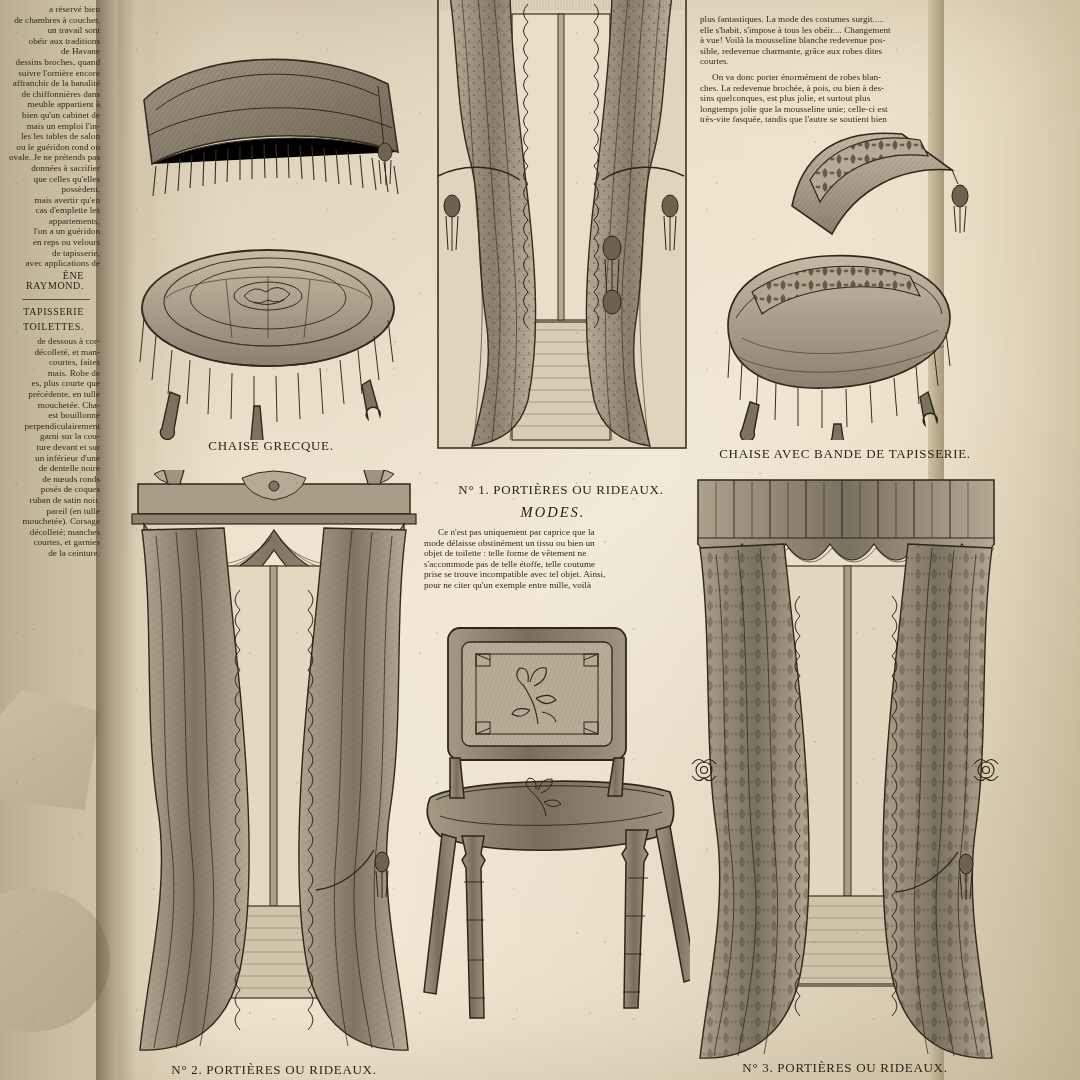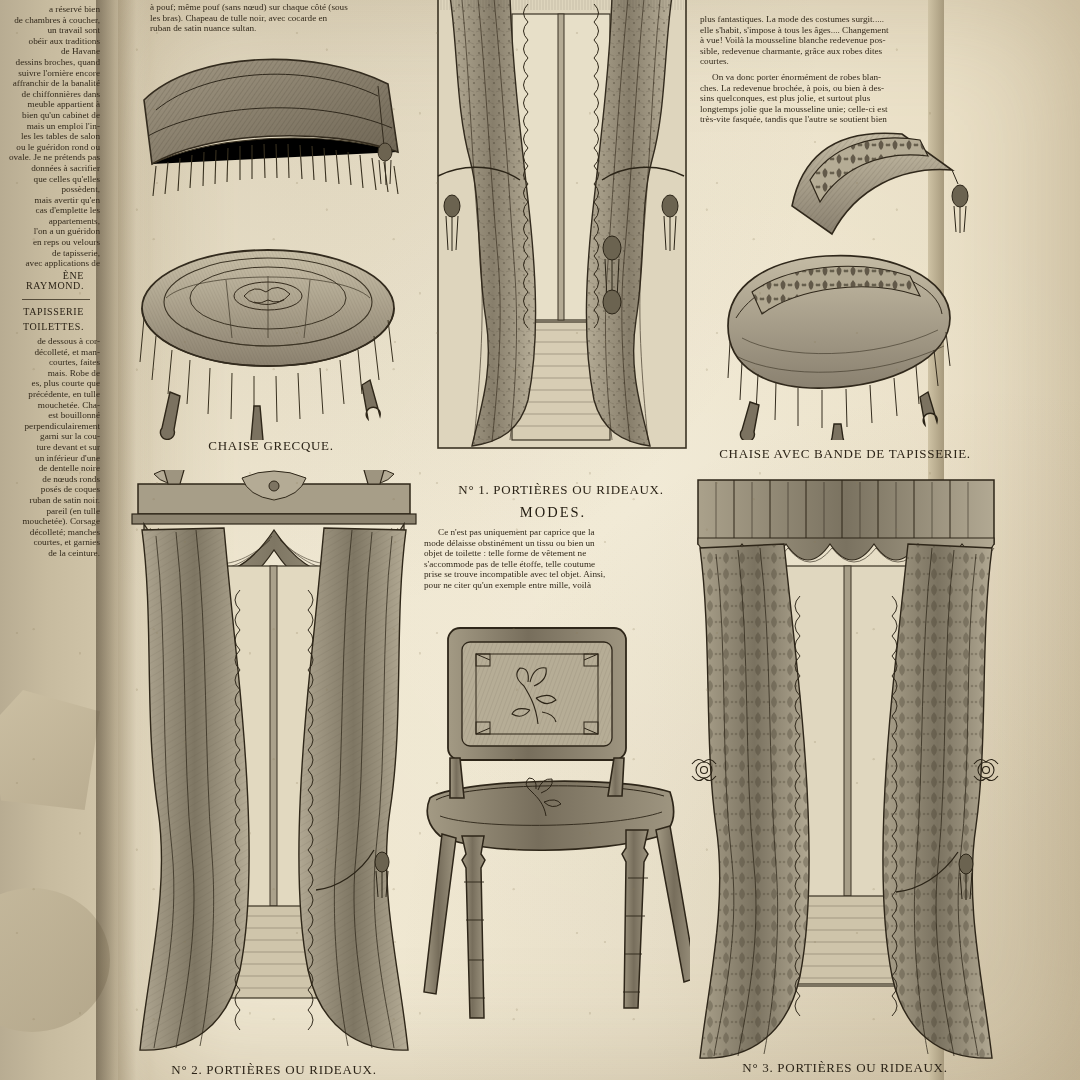--- a/index.html
+++ b/index.html
@@ -69,21 +69,21 @@
     font-size:10px;letter-spacing:.6px;text-align:right;
     font-variant:small-caps;margin:2px 16px 4px 0;color:#2b2317;
   }
 
   .colB{left:150px;top:0px;width:198px;}
   .colC{left:700px;top:0px;width:268px;}
   .colM{left:424px;top:498px;width:258px;}
 
   .sectitle{
     text-align:center;font-size:14.5px;letter-spacing:2px;
-    margin:6px 0 6px 0;color:#241d12;font-family:"Liberation Serif",serif;
+    margin:6px 0 6px 0;color:#241d12;font-family:"Liberation Serif",serif;font-style:italic;
   }
 
   .caption{
     position:absolute;text-align:center;font-size:13px;letter-spacing:.7px;
     color:#2c2418;font-family:"Liberation Serif",serif;white-space:nowrap;
     text-transform:uppercase;
   }
 
   
   .eng{position:absolute;}
@@ -163,32 +163,25 @@
       <div>posés de coques</div>
       <div>ruban de satin noir.</div>
       <div>pareil (en tulle</div>
       <div>mouchetée). Corsage</div>
       <div>décolleté; manches</div>
       <div>courtes, et garnies</div>
       <div>de la ceinture.</div>
     </div>
   </div>
 
-  <div class="col colB">
-    <div class="txt" style="padding-top:2px;">
-      <div>à pouf; même pouf (sans nœud) sur chaque côté (sous</div>
-      <div>les bras). Chapeau de tulle noir, avec cocarde en</div>
-      <div>ruban de satin nuance sultan.</div>
-    </div>
-  </div>
 
   <div class="col colC">
     <div class="txt" style="padding-top:14px;">
       <div>plus fantastiques. La mode des costumes surgit.....</div>
-      <div>elle s'habit, s'impose à tous les âges.... Changement</div>
+      <div>elle s'habit, s'impose à tous les obéir.... Changement</div>
       <div>à vue! Voilà la mousseline blanche redevenue pos-</div>
       <div>sible, redevenue charmante, grâce aux robes dites</div>
       <div>courtes.</div>
       <div style="height:5px"></div>
       <div style="text-indent:12px">On va donc porter énormément de robes blan-</div>
       <div>ches. La redevenue brochée, à pois, ou bien à des-</div>
       <div>sins quelconques, est plus jolie, et surtout plus</div>
       <div>longtemps jolie que la mousseline unie; celle-ci est</div>
       <div>très-vite fasquée, tandis que l'autre se soutient bien</div>
     </div>

